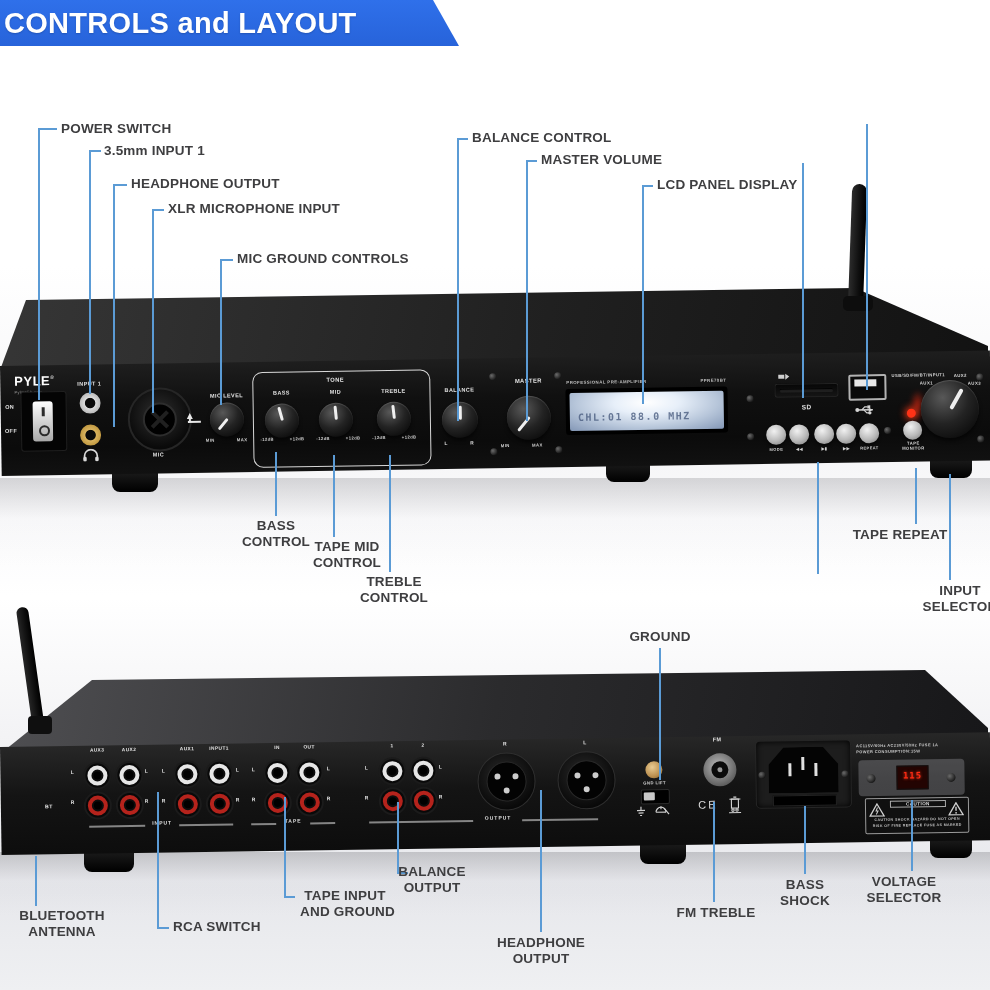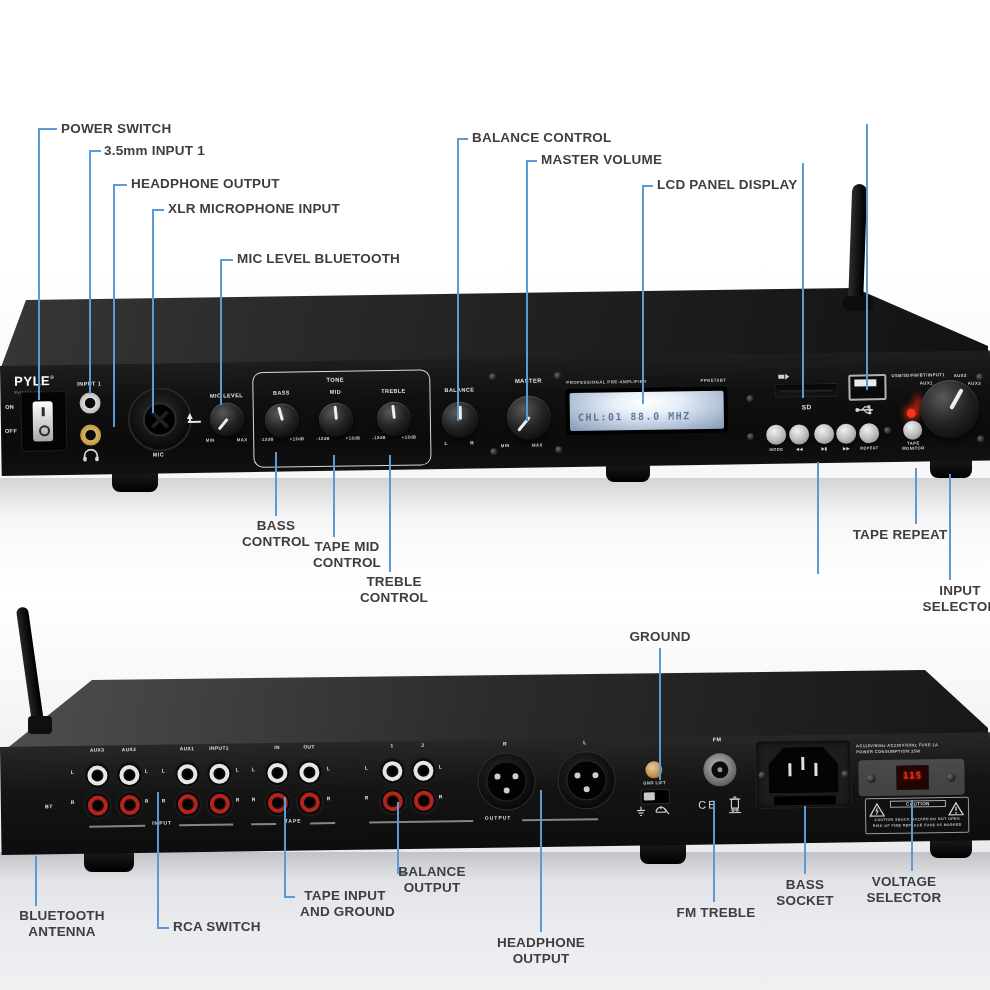--- a/index.html
+++ b/index.html
@@ -47,20 +47,26 @@
 
   <div class="abs" style="left:0;top:266px;width:990px;height:330px;z-index:1;
               background:linear-gradient(180deg,#ffffff,#f5f5f7 55%,#ffffff);"></div>
   <div class="abs" style="left:0;top:598px;width:990px;height:392px;z-index:1;
               background:linear-gradient(180deg,#ffffff,#f3f3f5 35%,#e7e8ec 75%,#eff0f2);"></div>
   <div class="abs" style="left:0;top:478px;width:990px;height:90px;z-index:4;
               background:linear-gradient(180deg,rgba(120,120,126,.28),rgba(225,225,230,.12) 45%,rgba(255,255,255,0));"></div>
   <div class="abs" style="left:0;top:852px;width:990px;height:64px;z-index:4;
               background:linear-gradient(180deg,rgba(110,110,116,.32),rgba(200,200,206,.14) 45%,rgba(255,255,255,0));"></div>
 
+  <div class="abs" style="left:0;top:0;width:460px;height:46px;z-index:70;
+              background:linear-gradient(180deg,#2f70ea,#2763da);
+              clip-path:polygon(0 0,433px 0,459px 46px,0 46px);">
+    <div style="line-height:46px;padding-left:4px;font-size:29px;font-weight:800;color:#fff;
+                letter-spacing:.3px;text-shadow:0 1px 2px rgba(0,0,0,.18);">CONTROLS and LAYOUT</div>
+  </div>
 
   <div class="ft" style="left:112px;top:466px;width:46px;height:26px;"></div>
   <div class="ft" style="left:606px;top:458px;width:44px;height:24px;"></div>
   <div class="ft" style="left:930px;top:454px;width:42px;height:24px;"></div>
 
   <div class="abs" style="left:0;top:286px;width:990px;height:84px;z-index:10;
               background:linear-gradient(102deg,#363636,#202020 55%,#121212);
               clip-path:polygon(26px 14px,855px 2px,988px 60px,988px 70px,0px 84px);"></div>
 
   <div class="abs" style="left:848px;top:184px;width:15px;height:122px;z-index:11;border-radius:8px;
@@ -446,21 +452,21 @@
   <div class="vl" style="left:113px;top:185px;height:242px;"></div>
   <div class="hl" style="left:113px;top:184px;width:14px;"></div>
   <div class="lbl" style="left:131px;top:176px;">HEADPHONE OUTPUT</div>
 
   <div class="vl" style="left:152px;top:210px;height:203px;"></div>
   <div class="hl" style="left:152px;top:209px;width:12px;"></div>
   <div class="lbl" style="left:168px;top:201px;">XLR MICROPHONE INPUT</div>
 
   <div class="vl" style="left:220px;top:260px;height:145px;"></div>
   <div class="hl" style="left:220px;top:259px;width:13px;"></div>
-  <div class="lbl" style="left:237px;top:251px;">MIC LEVEL BLUETOOTH</div>
+  <div class="lbl" style="left:237px;top:251px;">MIC GROUND CONTROLS</div>
 
   <div class="vl" style="left:457px;top:139px;height:282px;"></div>
   <div class="hl" style="left:457px;top:138px;width:11px;"></div>
   <div class="lbl" style="left:472px;top:130px;">BALANCE CONTROL</div>
 
   <div class="vl" style="left:526px;top:161px;height:260px;"></div>
   <div class="hl" style="left:526px;top:160px;width:11px;"></div>
   <div class="lbl" style="left:541px;top:152px;">MASTER VOLUME</div>
 
   <div class="vl" style="left:642px;top:186px;height:218px;"></div>
@@ -531,21 +537,21 @@
     <div>HEADPHONE</div>
     <div>OUTPUT</div>
   </div>
 
   <div class="vl" style="left:713px;top:802px;height:100px;"></div>
   <div class="lbl c" style="left:666px;top:905px;width:100px;">FM TREBLE</div>
 
   <div class="vl" style="left:804px;top:806px;height:68px;"></div>
   <div class="lbl c" style="left:765px;top:877px;width:80px;">
     <div>BASS</div>
-    <div>SOCKET</div>
+    <div>SHOCK</div>
   </div>
 
   <div class="vl" style="left:911px;top:800px;height:71px;"></div>
   <div class="lbl c" style="left:863px;top:874px;width:82px;">
     <div>VOLTAGE</div>
     <div>SELECTOR</div>
   </div>
 
 </div>
 

